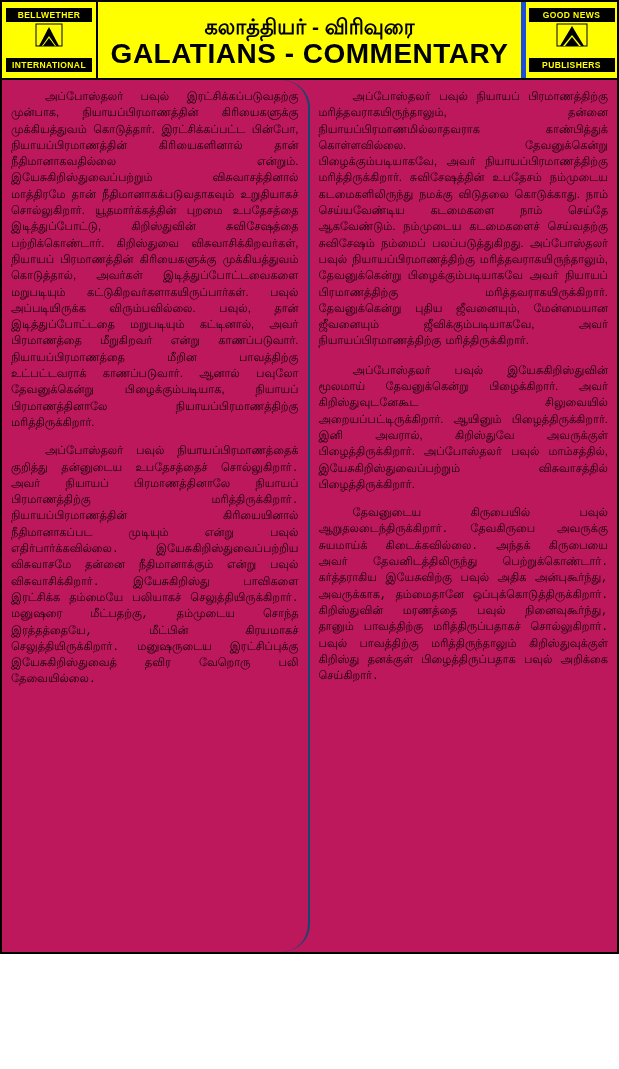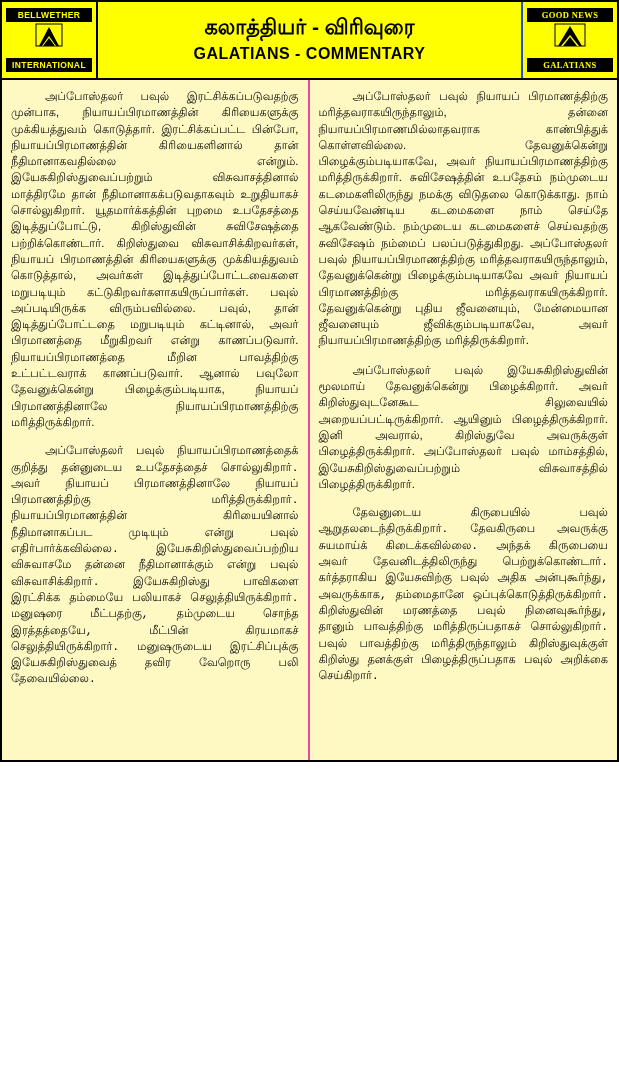--- a/index.html
+++ b/index.html
@@ -5,23 +5,23 @@
   html, body {
     margin: 0;
     padding: 0;
     background: #ffffff;
   }
   body {
     font-family: "Liberation Sans", sans-serif;
   }
   .page {
     width: 619px;
-    height: 762px;
+    height: 954px;
     box-sizing: border-box;
-    background: #fef9c3;
+    background: #be185d;
     border: 2px solid #000000;
     position: relative;
     overflow: hidden;
   }
   
   .header {
     display: flex;
     align-items: stretch;
     height: 78px;
     border-bottom: 2px solid #000000;
@@ -35,22 +35,21 @@
     box-sizing: border-box;
     display: flex;
     flex-direction: column;
     align-items: center;
     justify-content: center;
     padding: 2px 0;
     background: #ffff00;
   }
   .logo-box.right {
     border-right: none;
-    border-left: 2px solid #1d4ed8;
-    font-family: Liberation Serif, serif;
+    border-left: 5px solid #1d4ed8;
   }
   .logo-band {
     width: 86px;
     background: #000000;
     color: #ffff00;
     font-size: 8.5px;
     font-weight: bold;
     letter-spacing: 0.4px;
     text-align: center;
     padding: 2px 0 2px 0;
@@ -79,41 +78,42 @@
     box-sizing: border-box;
   }
   .title-tamil {
     font-size: 21px;
     font-weight: bold;
     color: #000000;
     line-height: 24px;
     text-align: center;
   }
   .title-english {
-    font-size: 16px;
+    font-size: 28px;
     font-weight: bold;
     color: #000000;
     letter-spacing: 0.5px;
     line-height: 22px;
     text-align: center;
   }
   
   .columns {
     display: flex;
     height: calc(100% - 78px);
     box-sizing: border-box;
   }
   .col {
     width: 50%;
     box-sizing: border-box;
     padding: 8px 9px 10px 9px;
     overflow: hidden;
   }
   .col.left {
-    border-right: 2px solid #ec4899;
+    border-right: 2px solid #0c4a6e;
+    border-radius: 28px;
   }
   .para {
     font-size: 11.3px;
     line-height: 16.3px;
     color: #000000;
     text-align: justify;
     text-justify: inter-word;
     margin: 0 0 13px 0;
     text-indent: 34px;
     word-spacing: 1px;
@@ -154,21 +154,21 @@
       <div class="logo-band">GOOD NEWS</div>
       <div class="logo-emblem">
         <svg width="86" height="26" viewBox="0 0 86 26" aria-hidden="true">
           <rect x="28" y="2" width="30" height="22" fill="#ffff00" stroke="#000000" stroke-width="1"></rect>
           <path d="M31 24 L43 4 L55 24 Z" fill="#000000"></path>
           <rect x="41" y="7" width="4" height="17" fill="#000000"></rect>
           <path d="M34 24 L43 13 L52 24 Z" fill="#ffff00"></path>
           <path d="M36 24 L43 15 L50 24 Z" fill="#000000"></path>
         </svg>
       </div>
-      <div class="logo-band second">GALATIANS</div>
+      <div class="logo-band second">PUBLISHERS</div>
     </div>
 
   </div>
 
   <div class="columns">
 
     <div class="col left">
       <p class="para">அப்போஸ்தலர் பவுல் இரட்சிக்கப்படுவதற்கு முன்பாக, நியாயப்பிரமாணத்தின் கிரியைகளுக்கு முக்கியத்துவம் கொடுத்தார். இரட்சிக்கப்பட்ட பின்போ, நியாயப்பிரமாணத்தின் கிரியைகளினால் தான் நீதிமானாகவதில்லை என்றும். இயேசுகிறிஸ்துவைப்பற்றும் விசுவாசத்தினால் மாத்திரமே தான் நீதிமானாகக்படுவதாகவும் உறுதியாகச் சொல்லுகிறார். யூதமார்க்கத்தின் புறமை உபதேசத்தை இடித்துப்போட்டு, கிறிஸ்துவின் சுவிசேஷத்தை பற்றிக்கொண்டார். கிறிஸ்துவை விசுவாசிக்கிறவர்கள், நியாயப் பிரமாணத்தின் கிரியைகளுக்கு முக்கியத்துவம் கொடுத்தால், அவர்கள் இடித்துப்போட்டவைகளை மறுபடியும் கட்டுகிறவர்களாகயிருப்பார்கள். பவுல் அப்படியிருக்க விரும்பவில்லை. பவுல், தான் இடித்துப்போட்டதை மறுபடியும் கட்டினால், அவர் பிரமாணத்தை மீறுகிறவர் என்று காணப்படுவார். நியாயப்பிரமாணத்தை மீறின பாவத்திற்கு உட்பட்டவராக் காணப்படுவார். ஆனால் பவுலோ தேவனுக்கென்று பிழைக்கும்படியாக, நியாயப் பிரமாணத்தினாலே நியாயப்பிரமாணத்திற்கு மரித்திருக்கிறார்.</p>
       <p class="para">அப்போஸ்தலர் பவுல் நியாயப்பிரமாணத்தைக் குறித்து தன்னுடைய உபதேசத்தைச் சொல்லுகிறார். அவர் நியாயப் பிரமாணத்தினாலே நியாயப் பிரமாணத்திற்கு மரித்திருக்கிறார். நியாயப்பிரமாணத்தின் கிரியையினால் நீதிமானாகப்பட முடியும் என்று பவுல் எதிர்பார்க்கவில்லை. இயேசுகிறிஸ்துவைப்பற்றிய விசுவாசமே தன்னை நீதிமானாக்கும் என்று பவுல் விசுவாசிக்கிறார். இயேசுகிறிஸ்து பாவிகளை இரட்சிக்க தம்மையே பலியாகச் செலுத்தியிருக்கிறார். மனுஷரை மீட்பதற்கு, தம்முடைய சொந்த இரத்தத்தையே, மீட்பின் கிரயமாகச் செலுத்தியிருக்கிறார். மனுஷருடைய இரட்சிப்புக்கு இயேசுகிறிஸ்துவைத் தவிர வேறொரு பலி தேவையில்லை.</p>
     </div>

